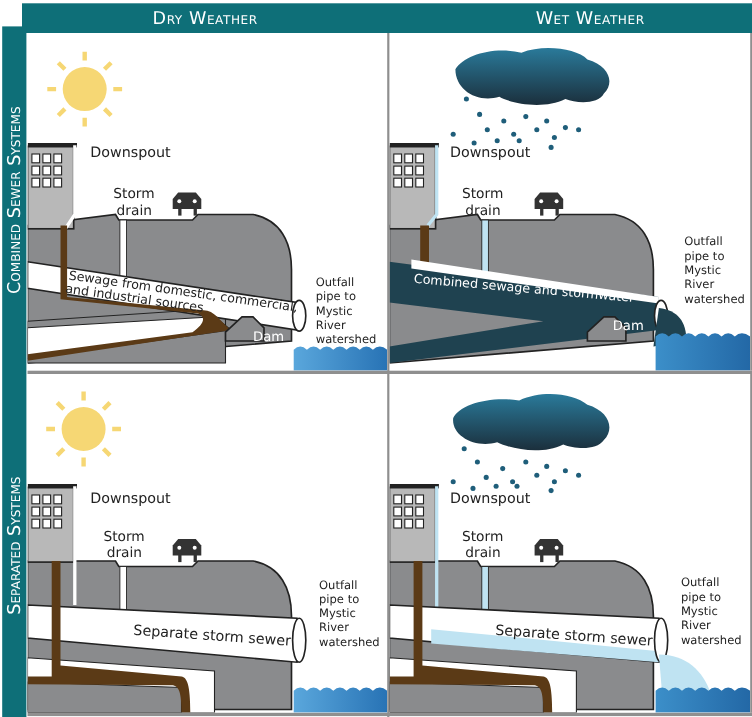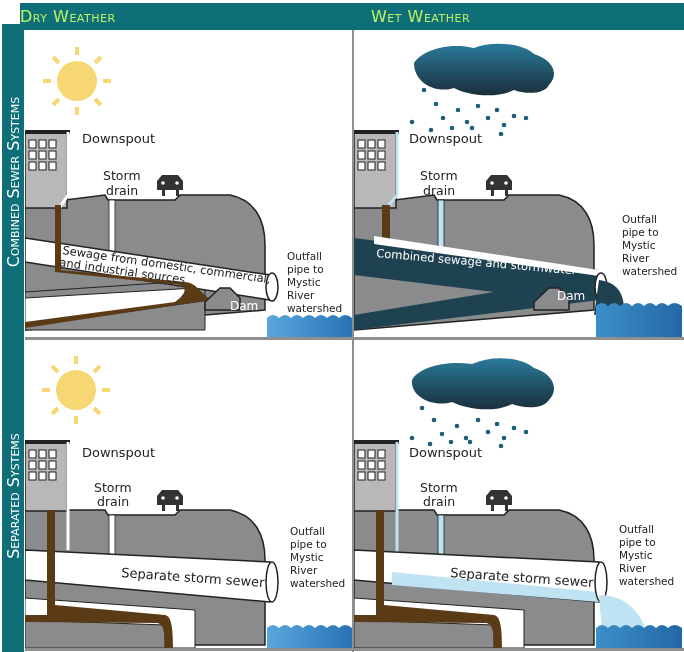--- a/index.html
+++ b/index.html
@@ -1,26 +1,26 @@
 <!DOCTYPE html>
 <html><head>
 <meta charset="utf-8">
 <style>
   html, body { margin: 0; padding: 0; background: #ffffff; }
   body { width: 684px; height: 652px; position: relative; overflow: hidden; font-family: "DejaVu Sans", sans-serif; }
   .header { position: absolute; left: 20px; top: 3px; width: 664px; height: 27px; background: #0e6f78; }
-  .col-title { position: absolute; top: 0; height: 27px; line-height: 28px; color: #bef264; text-align: left; font-family: "DejaVu Sans", sans-serif; font-size: 16px; font-variant: small-caps; letter-spacing: 0.5px; }
+  .col-title { position: absolute; top: 0; height: 27px; line-height: 28px; color: #ffffff; text-align: center; font-family: "DejaVu Sans", sans-serif; font-size: 16px; font-variant: small-caps; letter-spacing: 0.5px; }
   .col-dry { left: 0; width: 333px; }
   .col-wet { left: 351px; width: 331px; }
   .sidebar { position: absolute; left: 2px; top: 24px; width: 22px; height: 628px; background: #0e6f78; }
   .row-title { position: absolute; left: 0; width: 22px; color: #ffffff; font-family: "DejaVu Sans", sans-serif; font-size: 16px; font-variant: small-caps; }
   .row-title span { position: absolute; left: 50%; top: 50%; white-space: nowrap; transform: translate(-50%, -50%) rotate(-90deg); }
   .row-combined { top: 0; height: 316px; }
   .row-separated { top: 316px; height: 312px; }
-  .panel { position: absolute; background: #ffffff; overflow: hidden; padding-left: 36px; }
+  .panel { position: absolute; background: #ffffff; overflow: hidden; }
   .p-tl { left: 25px; top: 30px; width: 327px; height: 307px; }
   .p-tr { left: 354px; top: 30px; width: 328px; height: 307px; border-right: 2px solid #8f8f8f; }
   .p-bl { left: 25px; top: 340px; width: 327px; height: 308px; }
   .p-br { left: 354px; top: 340px; width: 328px; height: 308px; border-right: 2px solid #8f8f8f; }
   .vdiv { position: absolute; left: 352px; top: 30px; width: 2px; height: 622px; background: #8f8f8f; }
   .hdiv { position: absolute; left: 25px; top: 337px; width: 659px; height: 3px; background: #8f8f8f; }
   .bdiv { position: absolute; left: 25px; top: 648px; width: 659px; height: 3px; background: #8f8f8f; }
   svg { position: absolute; left: 0; top: 0; }
   svg text { font-family: "DejaVu Sans", sans-serif; }
 </style>

